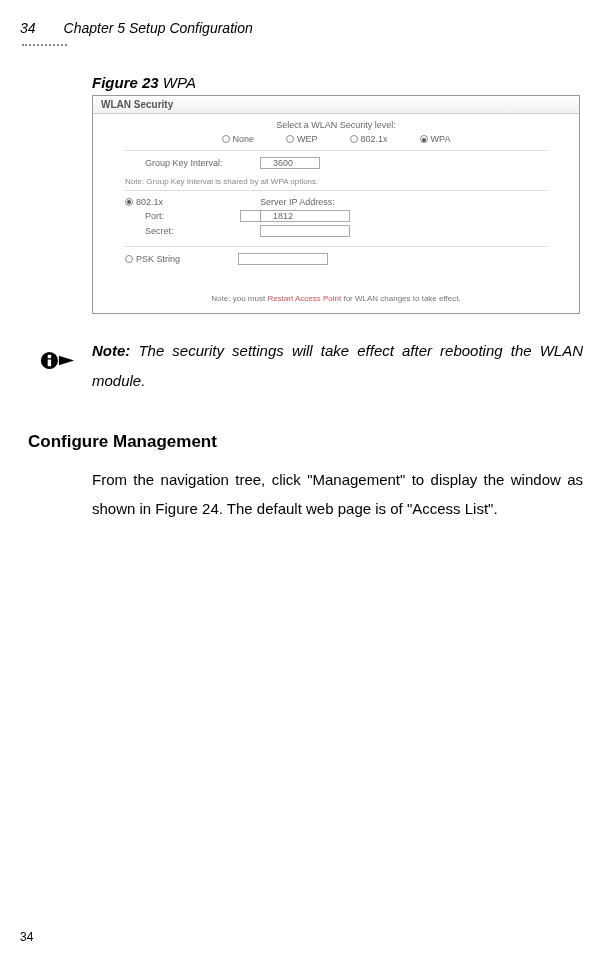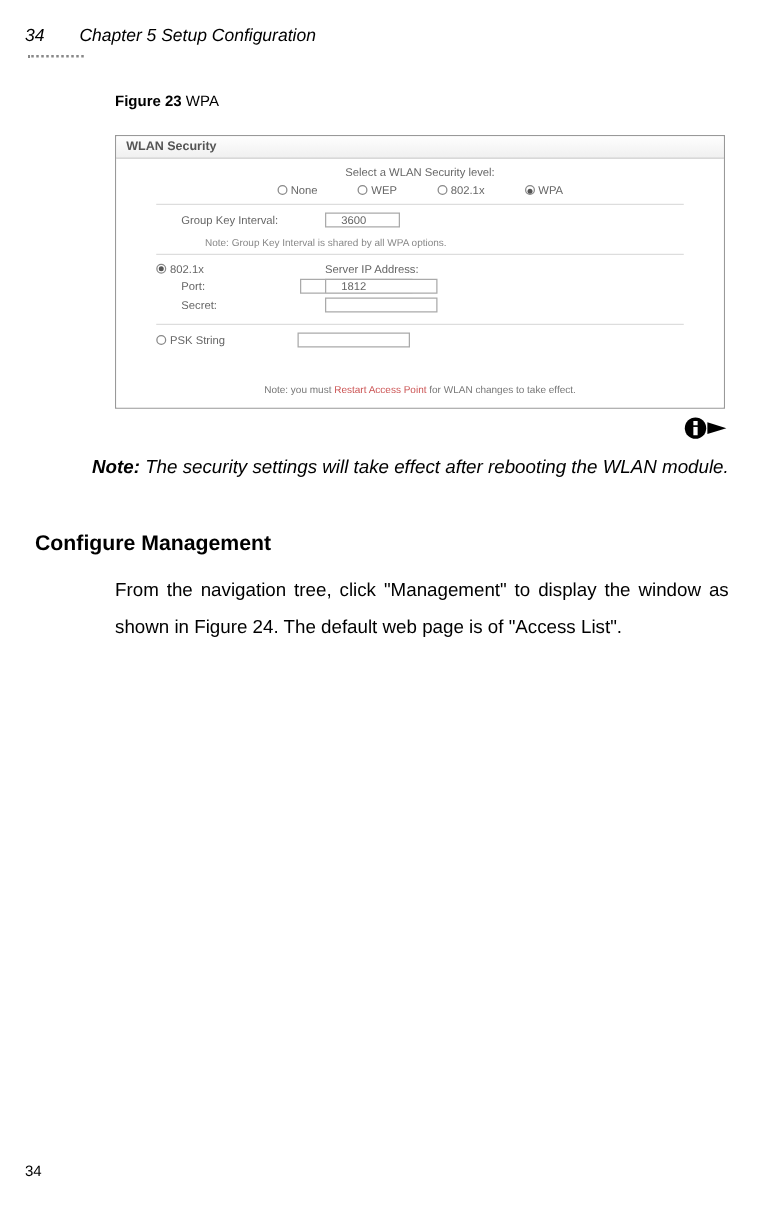--- a/index.html
+++ b/index.html
@@ -36,23 +36,24 @@
 
     .dotted-line {
       border: none;
       border-top: 2px dotted #888;
       width: 45px;
       margin-bottom: 28px;
       margin-left: 2px;
     }
 
     .figure-caption {
-      font-size: 12px;
+      font-size: 15px;
       margin-left: 72px;
-      margin-bottom: 20px;
+      margin-bottom: 4px;
+      font-style: italic;
     }
 
     .figure-caption .bold {
       font-weight: bold;
     }
 
     
     .screenshot {
       width: 488px;
       margin-left: 72px;
@@ -154,21 +155,21 @@
       line-height: 10px;
     }
 
     .ss-input.small {
       width: 60px;
     }
 
     .ss-note-small {
       font-size: 8px;
       color: #888;
-      margin: 3px 40px 4px 59px;
+      margin: 3px 40px 4px 20px;
       filter: blur(0.5px);
     }
 
     .ss-restart-note {
       text-align: center;
       font-size: 8px;
       color: #777;
       margin-top: 24px;
       filter: blur(0.5px);
     }
@@ -189,24 +190,23 @@
       padding: 2px 10px;
       font-size: 9px;
       color: #444;
       cursor: pointer;
       filter: blur(0.3px);
     }
 
     
     .note-block {
       display: flex;
-      align-items: flex-end;
-      margin-top: 12px;
+      align-items: center;
+      margin-top: 22px;
       margin-left: 18px;
-      flex-direction: column;
     }
 
     .note-icon {
       width: 38px;
       flex-shrink: 0;
       margin-top: -8px;
     }
 
     .note-text {
       font-style: italic;

